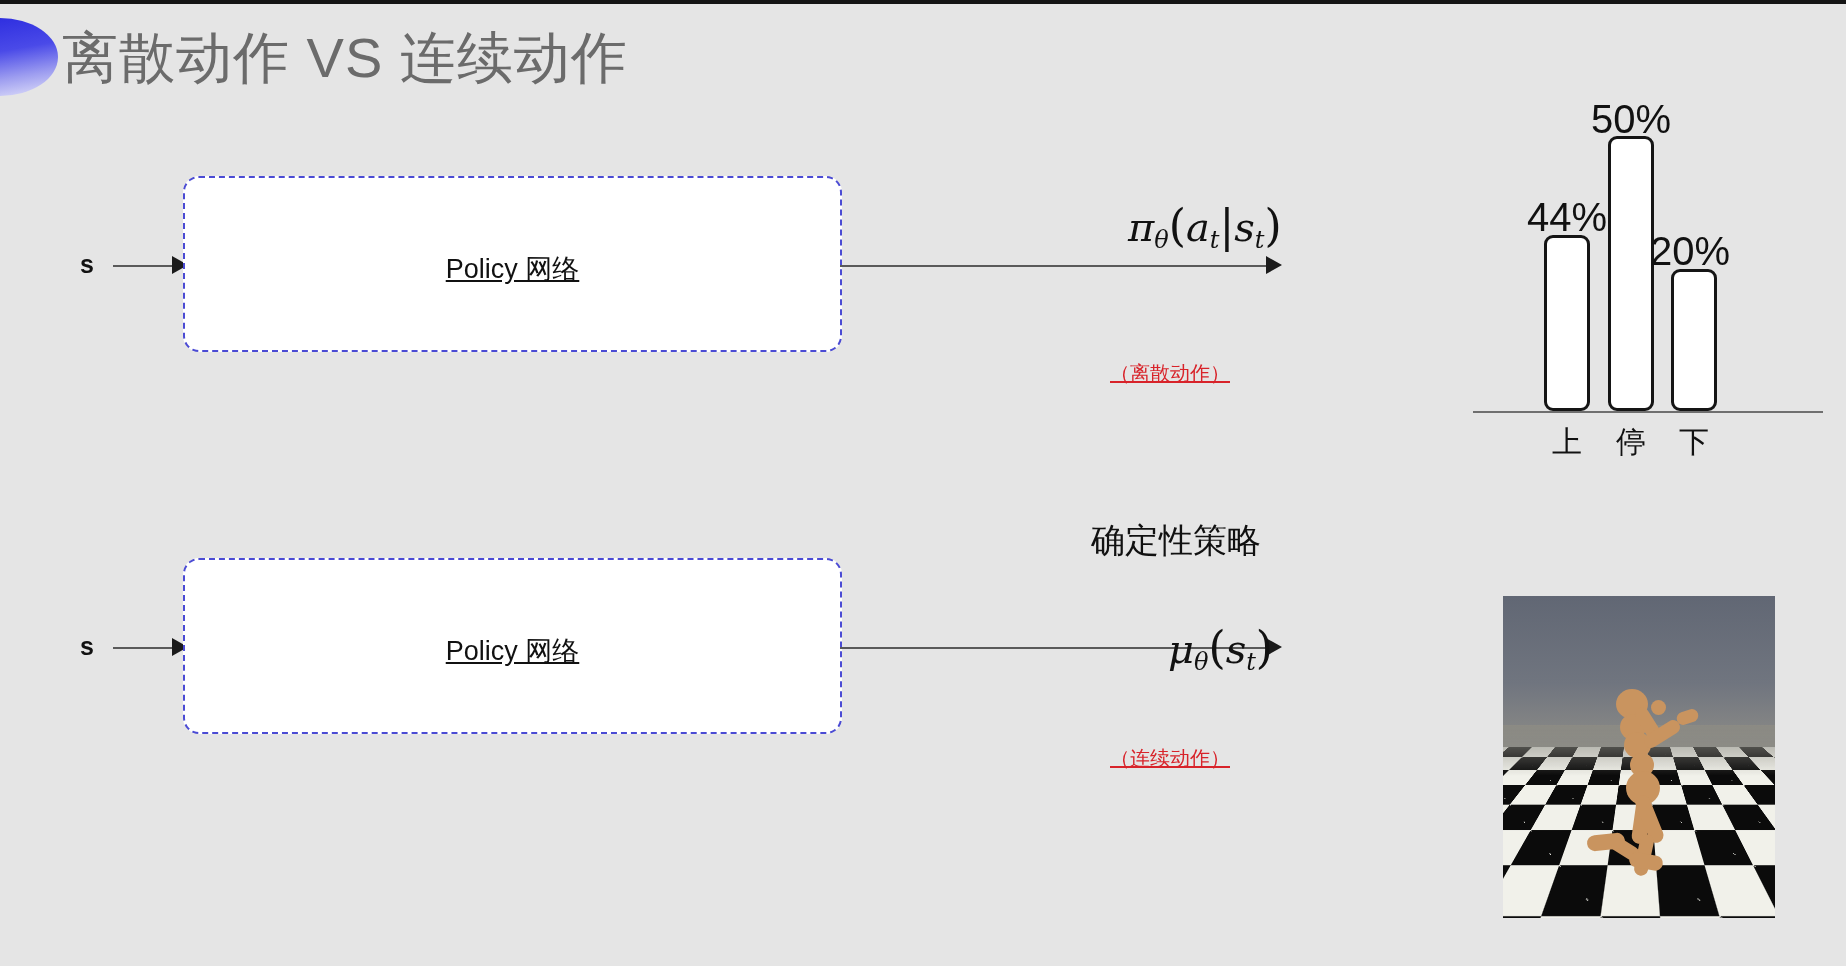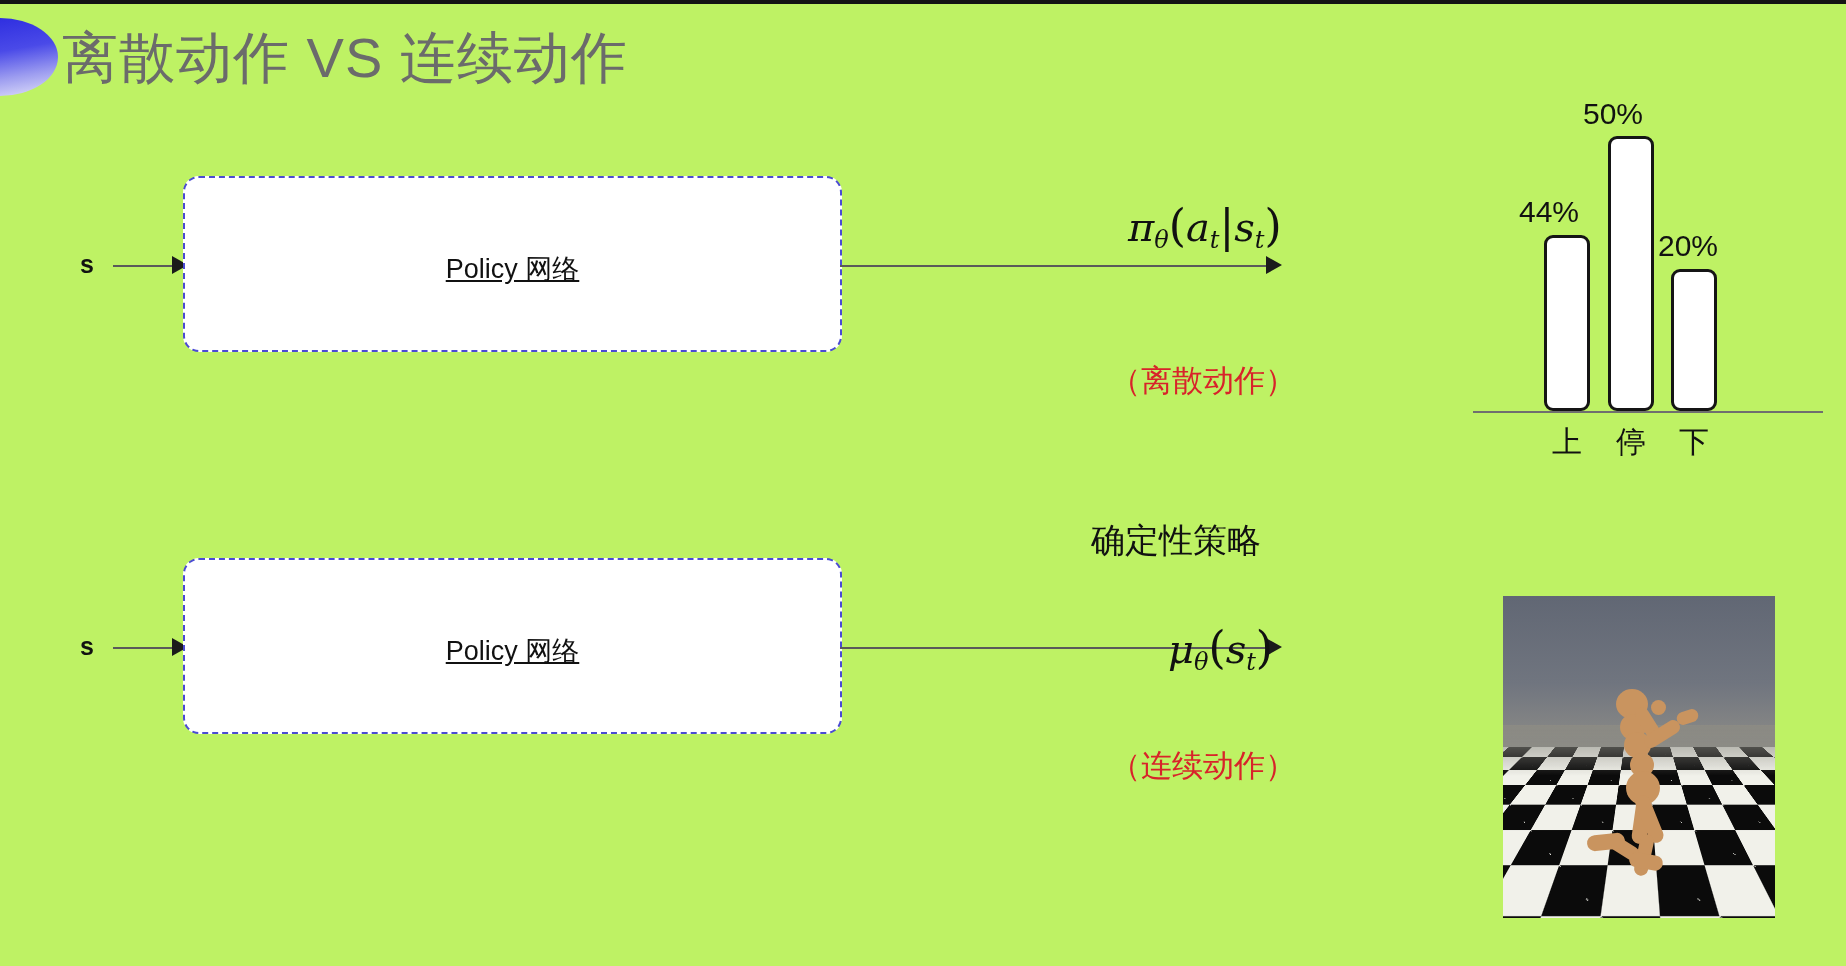--- a/index.html
+++ b/index.html
@@ -7,21 +7,21 @@
     padding: 0;
     background: #ffffff;
   }
   body {
     font-family: "Liberation Sans", "DejaVu Sans", sans-serif;
   }
   #slide {
     position: relative;
     width: 1846px;
     height: 966px;
-    background: #bef264;
+    background: #e5e5e5;
     overflow: hidden;
   }
   
   .top-strip {
     position: absolute;
     left: 0; top: 0;
     width: 1846px; height: 4px;
     background: #141414;
   }
 
@@ -103,45 +103,47 @@
     font-size: 24px;
     vertical-align: -0.28em;
     font-style: italic;
   }
   .anno-formula .paren {
     font-style: normal;
     font-size: 44px;
   }
   .anno-red {
     position: absolute;
-    font-size: 31px;
+    font-size: 20px;
     color: #d8232a;
     white-space: nowrap;
+    text-decoration: underline;
   }
 
   
   .chart {
     position: absolute;
   }
   .chart-baseline {
     position: absolute;
     height: 0;
     border-top: 2px solid #6f6f6f;
   }
   .bar {
     position: absolute;
     box-sizing: border-box;
     border: 3px solid #151515;
     border-radius: 9px;
     background: #ffffff;
   }
   .bar-value {
     position: absolute;
-    font-size: 30px;
-    color: #111;
+    font-size: 40px;
+    color: #111;
+    text-align: center;
     white-space: nowrap;
   }
   .bar-tick {
     position: absolute;
     font-size: 30px;
     color: #111;
     text-align: center;
     white-space: nowrap;
   }
 
@@ -219,21 +221,21 @@
 
     <div class="bar" style="left:84px; top:140px; width:46px; height:176px;"></div>
     <div class="bar-value" style="left:59px; top:100px; width:96px;">44%</div>
     <div class="bar-tick" style="left:59px; top:327px; width:96px;">上</div>
 
     <div class="bar" style="left:148px; top:41px; width:46px; height:275px;"></div>
     <div class="bar-value" style="left:123px; top:2px; width:96px;">50%</div>
     <div class="bar-tick" style="left:123px; top:327px; width:96px;">停</div>
 
     <div class="bar" style="left:211px; top:174px; width:46px; height:142px;"></div>
-    <div class="bar-value" style="left:198px; top:134px; width:96px;">20%</div>
+    <div class="bar-value" style="left:182px; top:134px; width:96px;">20%</div>
     <div class="bar-tick" style="left:186px; top:327px; width:96px;">下</div>
   </div>
 
   <div class="state-label" style="left:80px; top:632px;">s</div>
 
   <div class="arrow-line" style="left:113px; top:647px; width:62px;"></div>
   <div class="arrow-head" style="left:172px; top:638px;"></div>
 
   <div class="policy-box" style="left:183px; top:558px; width:655px; height:172px;">
     <div class="policy-label" style="top:73px;">Policy 网络</div>

